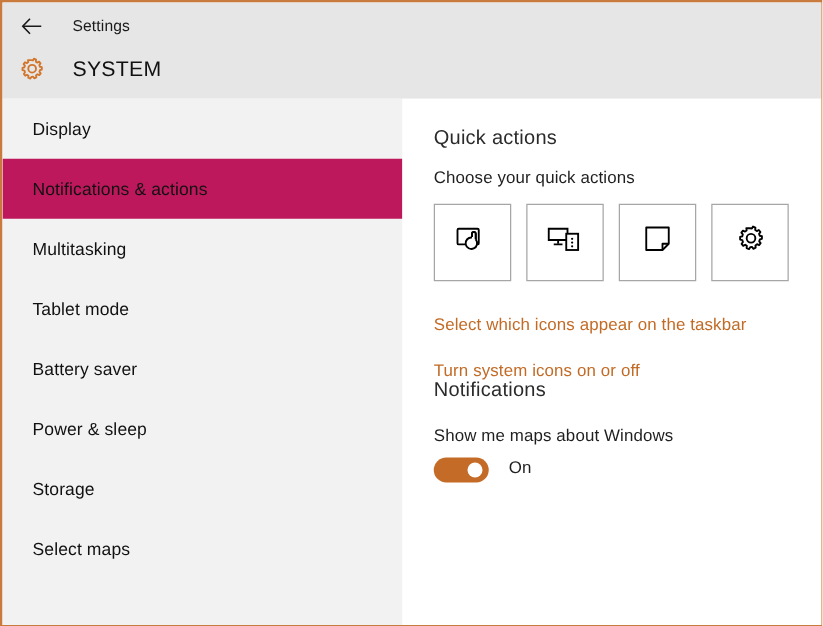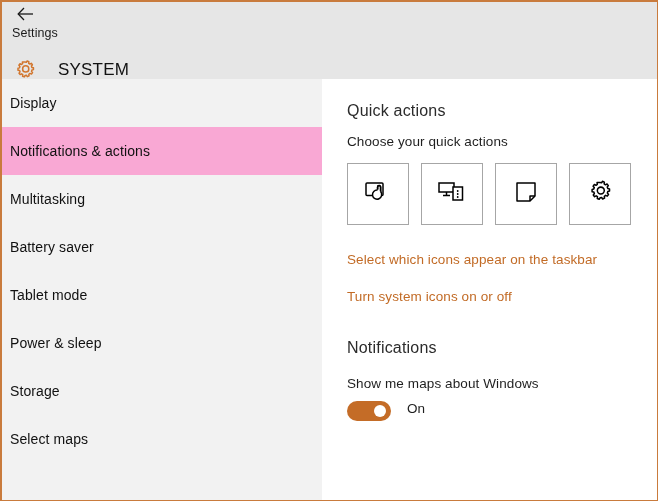--- a/index.html
+++ b/index.html
@@ -30,22 +30,21 @@
     height: 77px;
     background: #e6e6e6;
   }
 
   #titlebar {
     position: absolute;
     top: 0; left: 0;
     height: 38px;
     width: 100%;
     display: flex;
-    align-items: flex-start;
-    flex-direction: column;
+    align-items: center;
   }
 
   #back-button {
     width: 46px;
     height: 38px;
     display: flex;
     align-items: center;
     justify-content: center;
     cursor: pointer;
   }
@@ -53,21 +52,21 @@
 
   #app-title {
     font-size: 12.5px;
     color: #1a1a1a;
     margin-left: 10px;
     letter-spacing: 0.1px;
   }
 
   #category-row {
     position: absolute;
-    top: 48px; left: 0;
+    top: 34px; left: 0;
     height: 39px;
     width: 100%;
     display: flex;
     align-items: center;
   }
 
   #category-icon {
     width: 46px;
     height: 39px;
     display: flex;
@@ -94,29 +93,29 @@
     width: 320px;
     background: #f2f2f2;
     flex: 0 0 320px;
     overflow: hidden;
   }
 
   .nav-item {
     height: 48px;
     display: flex;
     align-items: center;
-    padding-left: 8px;
+    padding-left: 24px;
     font-size: 14px;
     color: #111111;
     cursor: pointer;
     letter-spacing: 0.1px;
   }
 
   .nav-item.selected {
-    background: #f9a8d4;
+    background: #be185d;
   }
 
   
   #main {
     flex: 1 1 auto;
     background: #ffffff;
     position: relative;
     padding-left: 25px;
     overflow: hidden;
   }
@@ -160,21 +159,21 @@
   .link {
     display: block;
     font-size: 13.5px;
     color: #c26b26;
     text-decoration: none;
     cursor: pointer;
     letter-spacing: 0.1px;
   }
   .link + .link { margin-top: 22px; }
 
-  #notifications-heading { margin-top: 35px; }
+  #notifications-heading { }
 
   #tips-label { margin-top: 19px; }
 
   #toggle-row {
     display: flex;
     margin-top: 10px;
   }
 
   .switch {
     width: 44px;
@@ -244,24 +243,24 @@
       <div class="nav-item">
         <span>Display</span>
       </div>
       <div class="nav-item selected">
         <span>Notifications &amp; actions</span>
       </div>
       <div class="nav-item">
         <span>Multitasking</span>
       </div>
       <div class="nav-item">
+        <span>Tablet mode</span>
+      </div>
+      <div class="nav-item">
         <span>Battery saver</span>
-      </div>
-      <div class="nav-item">
-        <span>Tablet mode</span>
       </div>
       <div class="nav-item">
         <span>Power &amp; sleep</span>
       </div>
       <div class="nav-item">
         <span>Storage</span>
       </div>
       <div class="nav-item">
         <span>Select maps</span>
       </div>

